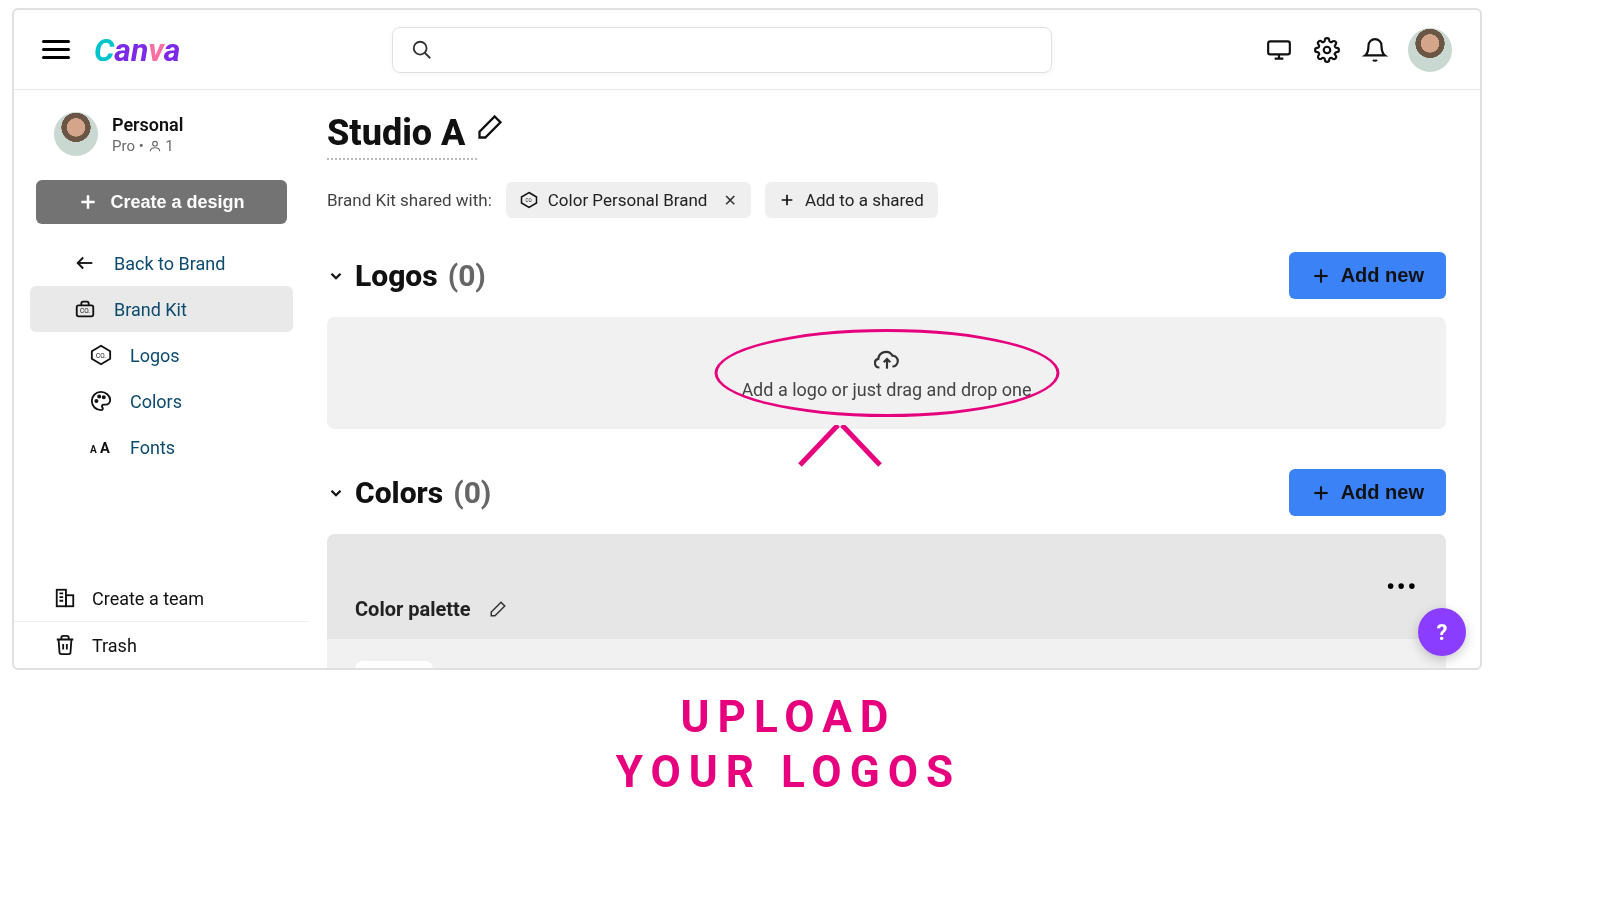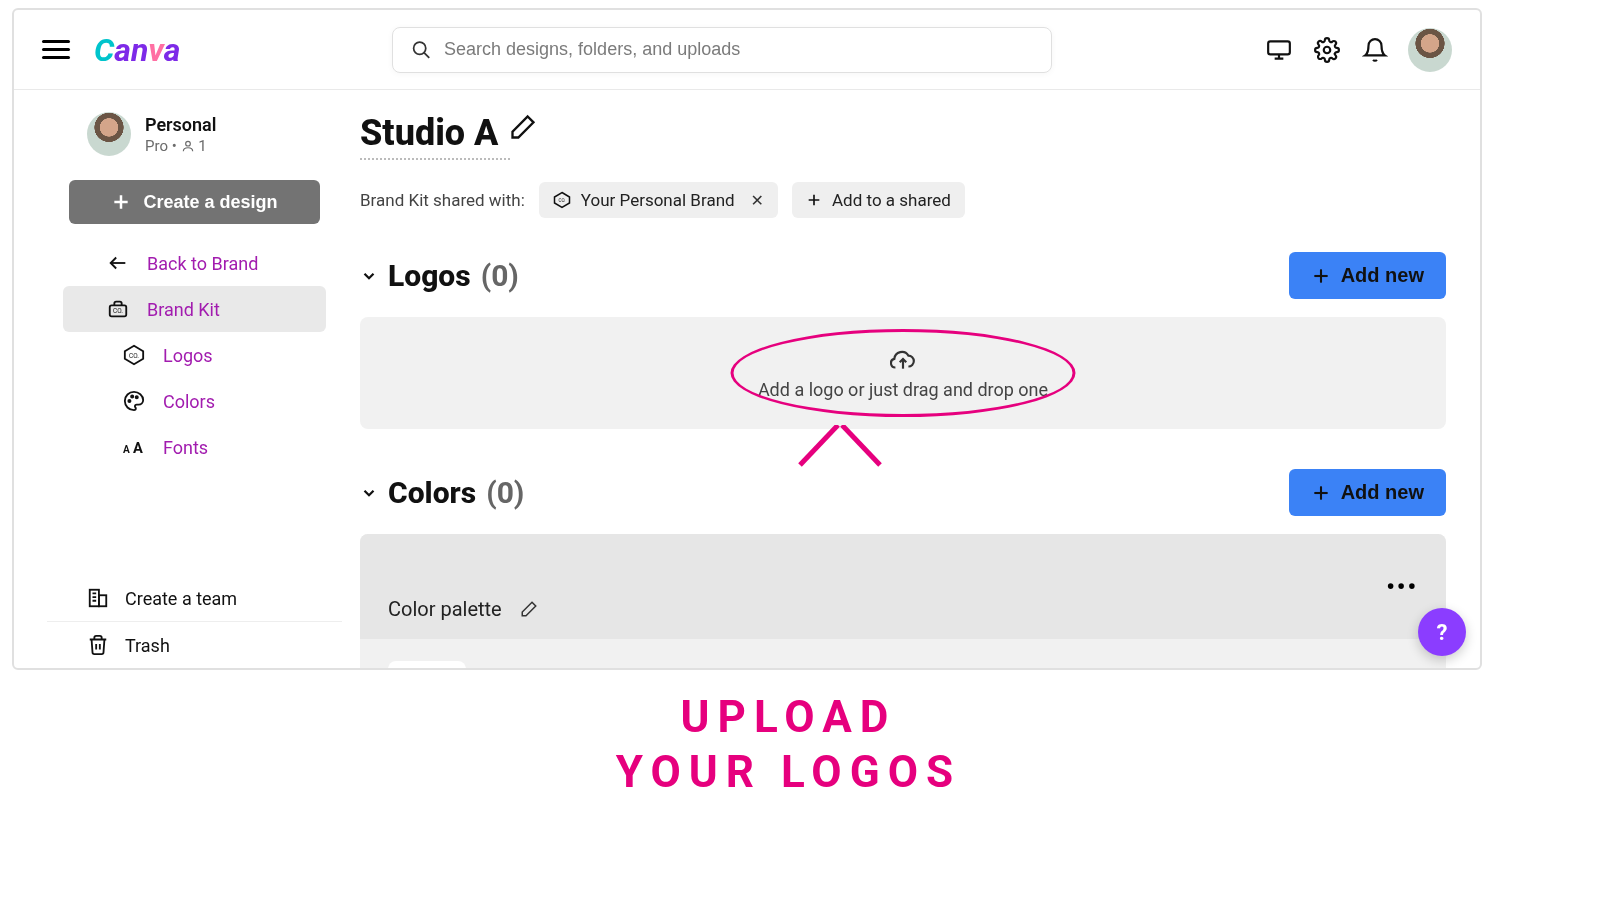--- a/index.html
+++ b/index.html
@@ -21,30 +21,30 @@
 .search-wrap { flex: 1; display: flex; justify-content: center; }
 .search-box { width: 660px; height: 46px; border: 1px solid #e0e0e0; border-radius: 8px; display: flex; align-items: center; padding: 0 18px; background: #fff; box-shadow: 0 1px 6px rgba(0,0,0,.04); }
 .search-box input { border: none; outline: none; font-size: 18px; width: 100%; margin-left: 12px; color: #333; }
 .search-box input::placeholder { color: #7b7b7b; }
 
 .header-icons { display: flex; align-items: center; gap: 18px; }
 .icon-btn { width: 30px; height: 30px; display: flex; align-items: center; justify-content: center; cursor: pointer; }
 .avatar { width: 44px; height: 44px; border-radius: 50%; background: radial-gradient(circle at 50% 35%, #d4a58a 25%, #6b5545 26% 40%, #c9d8d0 41%); }
 
 
-.body { display: flex; height: calc(100% - 80px); padding-left: 33px; }
+.body { display: flex; height: calc(100% - 80px); }
 .sidebar { width: 295px; padding: 22px 0 0 0; display: flex; flex-direction: column; }
 .account-row { display: flex; align-items: center; gap: 14px; padding: 0 28px 18px 40px; }
 .account-avatar { width: 44px; height: 44px; border-radius: 50%; background: radial-gradient(circle at 50% 35%, #d4a58a 25%, #6b5545 26% 40%, #c9d8d0 41%); }
 .account-text .name { font-size: 18px; font-weight: 600; color: #111; }
 .account-text .meta { font-size: 15px; color: #6b6b6b; margin-top: 2px; }
 
 .create-btn { margin: 6px 22px 16px 22px; height: 44px; background: #737373; color: #fff; border: none; border-radius: 6px; font-size: 18px; font-weight: 600; display: flex; align-items: center; justify-content: center; gap: 12px; cursor: pointer; }
 
-.nav-item { display: flex; align-items: center; gap: 18px; padding: 12px 28px 12px 44px; font-size: 18px; color: #a21caf; cursor: pointer; border-radius: 6px; margin: 0 16px; }
+.nav-item { display: flex; align-items: center; gap: 18px; padding: 12px 28px 12px 44px; font-size: 18px; color: #0c4a6e; cursor: pointer; border-radius: 6px; margin: 0 16px; }
 .nav-item.active { background: #e9e9e9; }
 .nav-item.sub { padding-left: 60px; }
 .nav-icon { width: 22px; height: 22px; display: flex; align-items: center; justify-content: center; }
 .nav-footer { margin-top: auto; }
 .footer-item { display: flex; align-items: center; gap: 16px; padding: 12px 28px 12px 40px; font-size: 18px; color: #111; cursor: pointer; border-top: 1px solid #eee; }
 .footer-item.no-border { border-top: none; }
 
 .main { flex: 1; padding: 22px 34px 0 18px; overflow: hidden; position: relative; }
 .title-row { display: flex; align-items: baseline; gap: 10px; }
 .kit-title { font-size: 36px; font-weight: 800; color: #111; }
@@ -57,21 +57,21 @@
 
 .section-head { display: flex; align-items: center; justify-content: space-between; margin-top: 34px; }
 .section-title { font-size: 30px; font-weight: 800; color: #111; display: flex; align-items: center; gap: 10px; }
 .addnew-btn { display: flex; align-items: center; gap: 10px; background: #3b82f6; border: none; border-radius: 6px; padding: 12px 22px; font-size: 20px; font-weight: 600; color: #111; cursor: pointer; }
 
 .dropzone { margin-top: 18px; height: 112px; background: #f1f1f1; border-radius: 8px; display: flex; flex-direction: column; align-items: center; justify-content: center; color: #444; font-size: 18px; gap: 6px; position: relative; }
 .oval-annot { position: absolute; width: 345px; height: 88px; border: 3px solid #e6007e; border-radius: 50%; top: 12px; left: 50%; transform: translateX(-50%); pointer-events: none; }
 
 .palette-card { margin-top: 18px; background: #f1f1f1; border-radius: 8px; }
 .palette-head { display: flex; align-items: center; justify-content: space-between; padding: 18px 28px; background: #e6e6e6; border-radius: 8px 8px 0 0; }
-.palette-title { font-size: 20px; font-weight: 400; color: #222; display: flex; align-items: center; gap: 18px; margin-top: 45px; }
+.palette-title { font-size: 20px; font-weight: 700; color: #222; display: flex; align-items: center; gap: 18px; margin-top: 45px; }
 .palette-body { padding: 22px 28px; }
 .add-color-tile { width: 78px; height: 78px; background: #fff; border-radius: 8px; display: flex; align-items: center; justify-content: center; font-size: 28px; color: #333; cursor: pointer; }
 
 .help-fab { position: absolute; right: 14px; bottom: 12px; width: 48px; height: 48px; border-radius: 50%; background: #8b3dff; color: #fff; display: flex; align-items: center; justify-content: center; font-size: 22px; font-weight: 700; cursor: pointer; box-shadow: 0 4px 12px rgba(0,0,0,.2); }
 
 
 .annot-arrow { position: absolute; left: 790px; top: 425px; pointer-events: none; }
 .caption { position: absolute; left: 16px; top: 690px; width: 1545px; text-align: center; color: #e6007e; font-weight: 700; letter-spacing: 8px; font-size: 44px; line-height: 1.25; }
 
 svg { display: block; }
@@ -89,21 +89,20 @@
     </div>
     <div class="canva-logo">
       <span class="c1">C</span><span class="c2">a</span><span class="c3">n</span><span class="c4">v</span><span class="c5">a</span>
     </div>
     <div class="search-wrap">
       <div class="search-box">
         <svg width="22" height="22" viewBox="0 0 24 24" fill="none" stroke="#333" stroke-width="2">
             <circle cx="10" cy="10" r="7"></circle>
             <line x1="21" y1="21" x2="15" y2="15"></line>
           </svg>
-        <input type="text" placeholder="Search designs, folders, and uploads" style="">
       </div>
     </div>
     <div class="header-icons">
       <div class="icon-btn">
         <svg width="26" height="26" viewBox="0 0 24 24" fill="none" stroke="#111" stroke-width="2">
             <rect x="2" y="4" width="20" height="12" rx="2"></rect>
             <line x1="8" y1="20" x2="16" y2="20"></line>
             <line x1="12" y1="16" x2="12" y2="20"></line>
           </svg>
       </div>
@@ -238,21 +237,21 @@
         </div>
       </div>
 
       <div class="sharing-row">
         <span>Brand Kit shared with:</span>
         <span class="chip">
           <svg width="18" height="18" viewBox="0 0 24 24" fill="none" stroke="#111" stroke-width="2">
               <polygon points="12 2 22 8 22 16 12 22 2 16 2 8"></polygon>
               <text x="12" y="15" text-anchor="middle" font-size="6" fill="#111" stroke="none">CO.</text>
             </svg>
-          <span>Your Personal Brand</span>
+          <span>Color Personal Brand</span>
           <span class="x">✕</span>
         </span>
         <span class="chip add">
           <svg width="16" height="16" viewBox="0 0 24 24" fill="none" stroke="#111" stroke-width="2.5">
               <line x1="12" y1="4" x2="12" y2="20"></line>
               <line x1="4" y1="12" x2="20" y2="12"></line>
             </svg>
           <span>Add to a shared</span>
         </span>
       </div>

